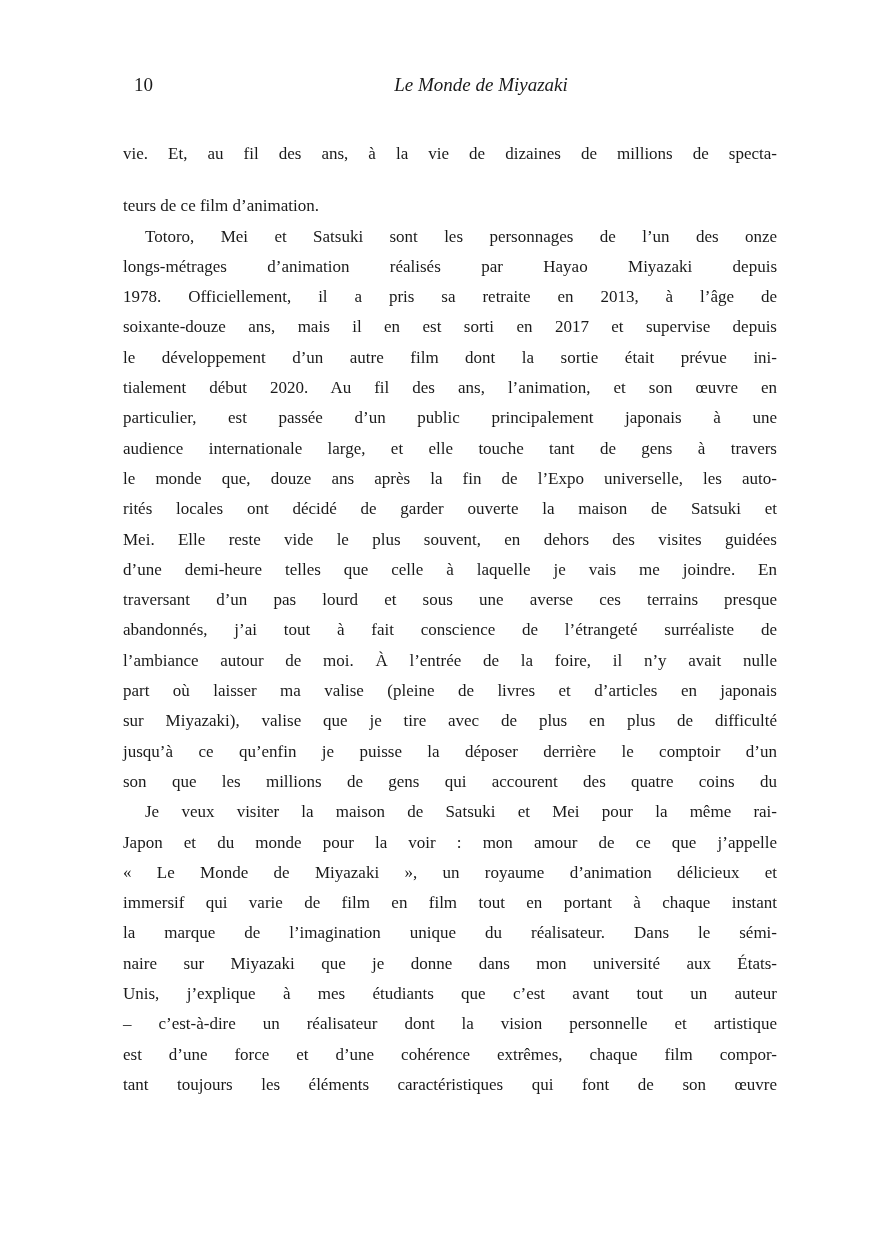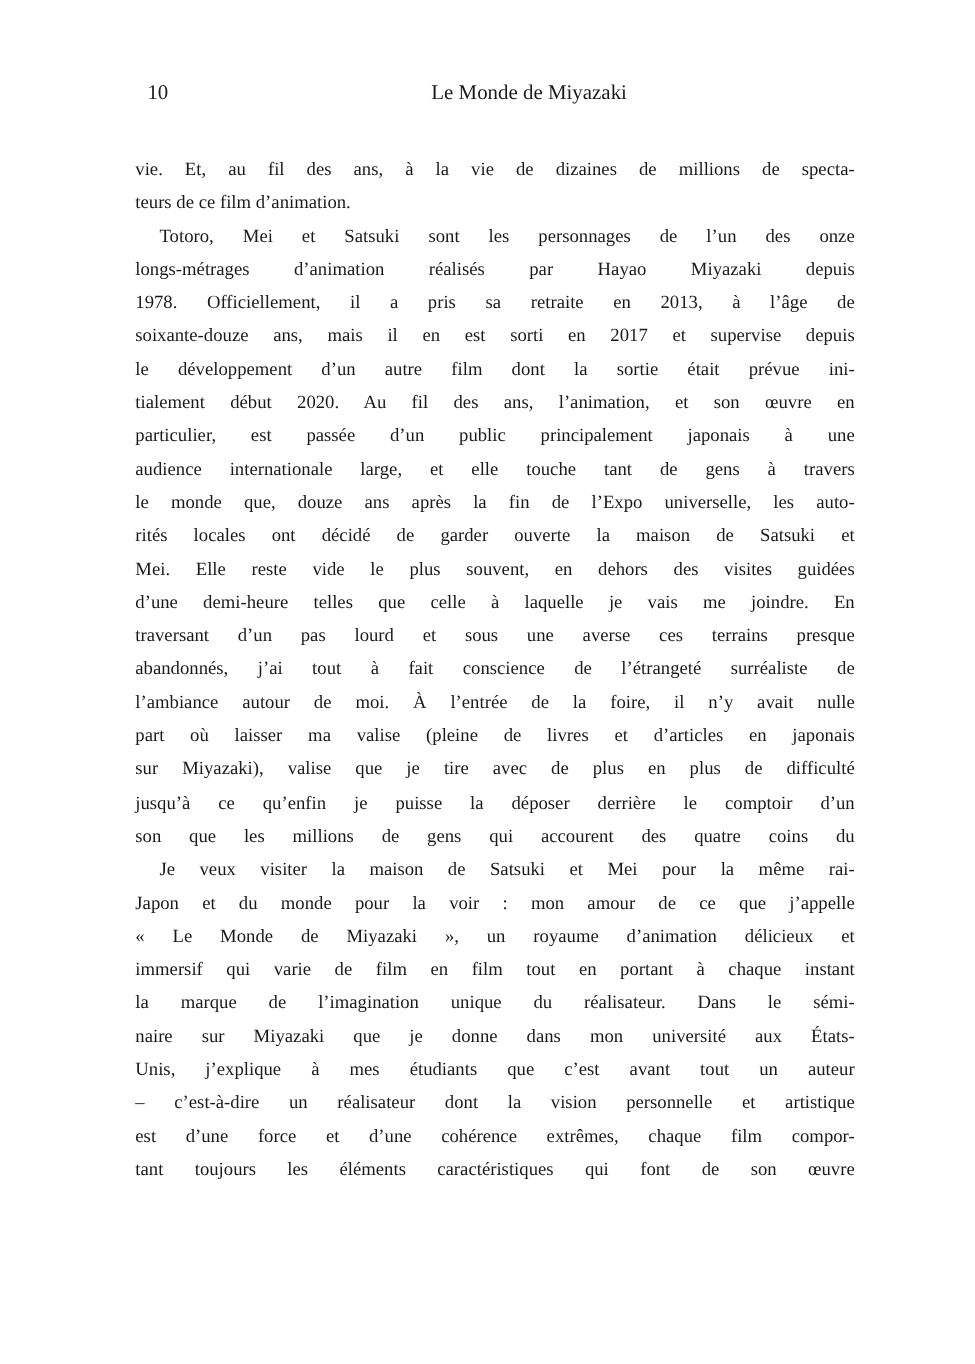--- a/index.html
+++ b/index.html
@@ -1,23 +1,23 @@
 <!DOCTYPE html>
 <html><head>
 <meta charset="utf-8">
 <style>
   html, body { margin: 0; padding: 0; background: #ffffff; }
   body { width: 886px; height: 1240px; position: relative; overflow: hidden; color: #1a1a1a;
          font-family: "Liberation Serif", "DejaVu Serif", serif; }
   .header { position: absolute; top: 74px; left: 134px; width: 654px; height: 26px; font-size: 19px; }
   .page-number { position: absolute; left: 0; top: 0; }
-  .running-title { position: absolute; left: 0; right: 0; top: 0; text-align: center; padding-left: 40px; }
+  .running-title { position: absolute; left: 0; right: 0; top: 0; text-align: center; font-style: italic; padding-left: 40px; }
   .body-text { position: absolute; top: 139px; left: 123px; width: 654px; font-size: 17px; line-height: 30.3px; }
   .line { display: block; white-space: nowrap; text-align: justify; text-align-last: justify; height: 30.3px; overflow: visible; }
-  .line.last { text-align-last: left; }
+  .line.last { text-align-last: left; margin-top: 22px; }
   .line.indent { text-indent: 22px; }
 </style>
 </head>
 <body>
 
 <div class="header">
   <span class="page-number">10</span>
   <span class="running-title">Le Monde de Miyazaki</span>
 </div>
 

